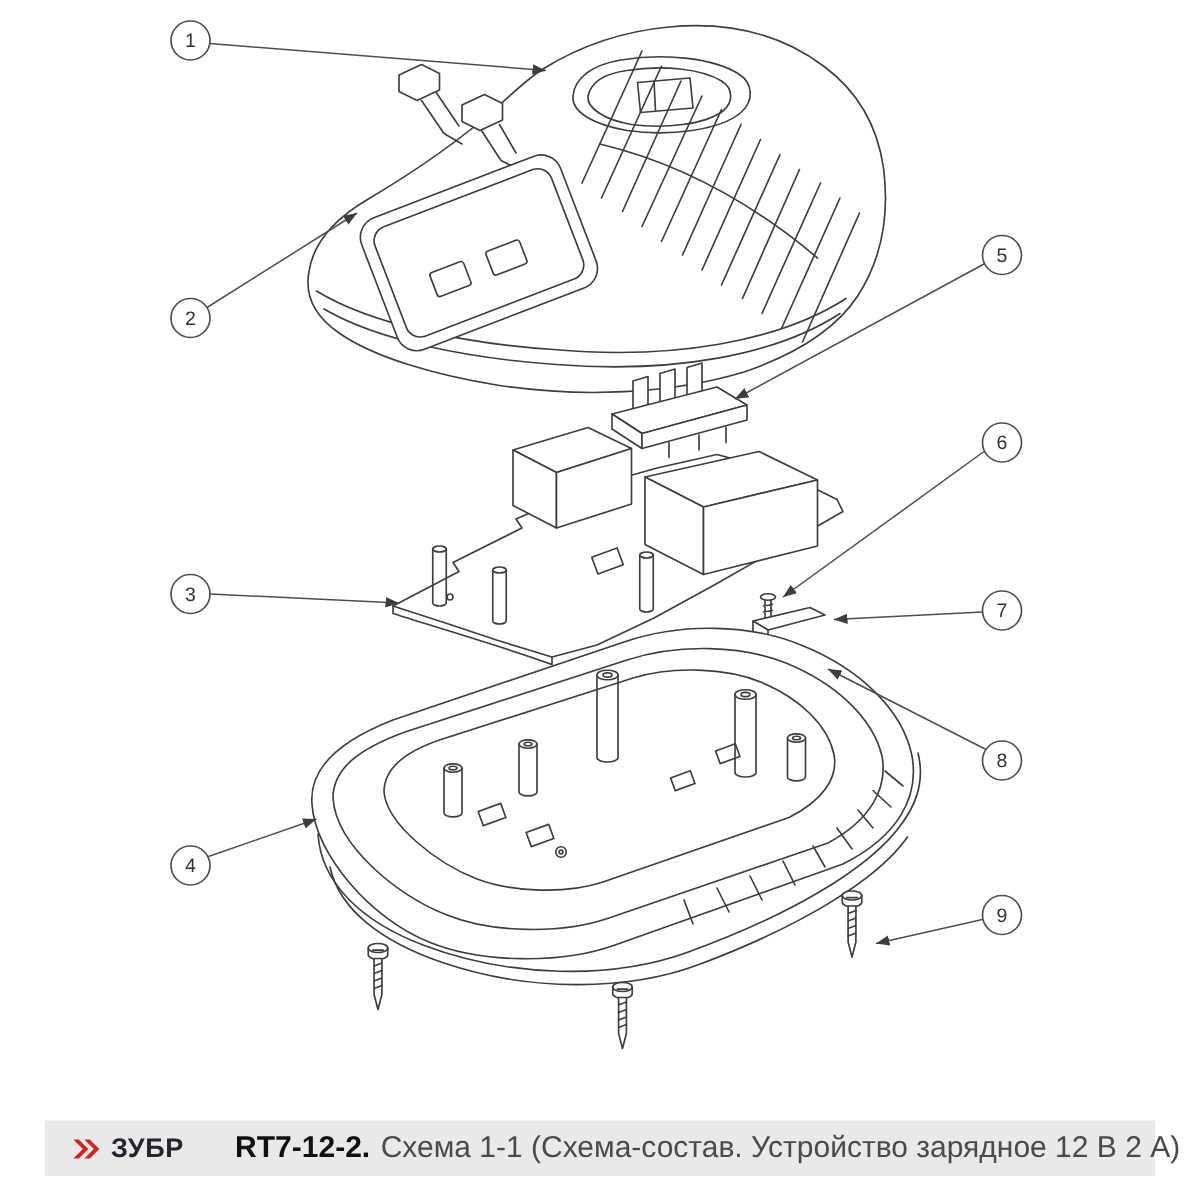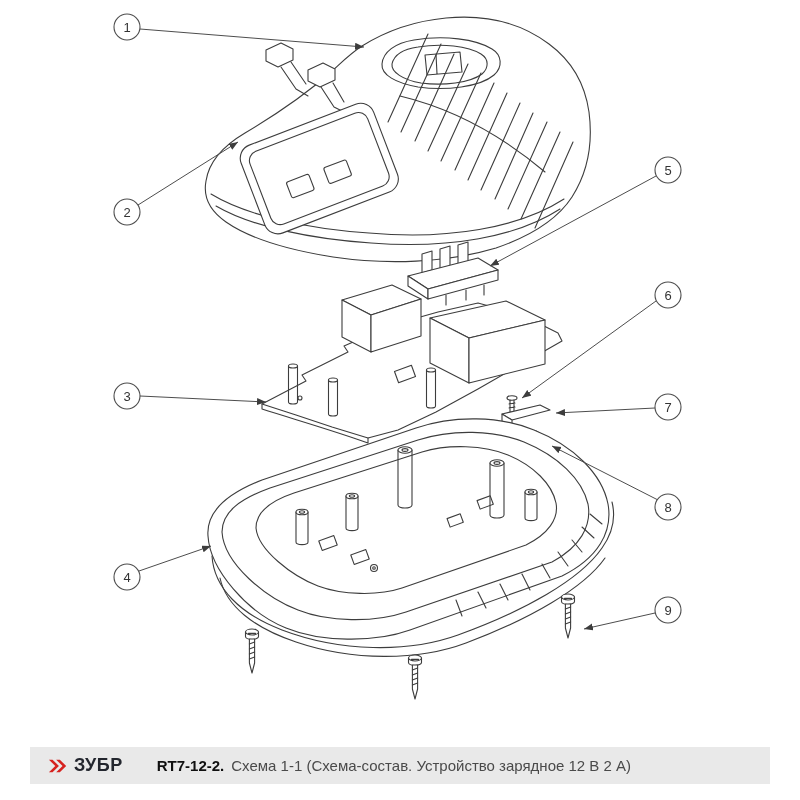--- a/index.html
+++ b/index.html
@@ -13,21 +13,21 @@
   .callout-line{stroke:#4d4d4d;stroke-width:1;fill:none;}
   .callout-circle{fill:#ffffff;stroke:#4d4d4d;stroke-width:1.1;}
   .callout-text{font-size:13px;fill:#333333;text-anchor:middle;font-family:"Liberation Sans", sans-serif;}
   .footer{
     position:absolute;left:30px;right:30px;top:747px;height:37px;
     background:#e9e9e9;display:flex;align-items:center;
     padding:0 12px;box-sizing:border-box;
   }
   .logo{display:flex;align-items:center;gap:6px;padding:0 6px;justify-content:center;}
   .logo-text{font-weight:bold;font-size:18px;color:#23262e;letter-spacing:0.5px;}
-  .caption{margin-left:28px;font-size:15px;color:#4a4a4a;white-space:nowrap;}
+  .caption{margin-left:28px;font-size:20px;color:#4a4a4a;white-space:nowrap;}
   .model{font-weight:bold;color:#101010;margin-right:7px;}
 </style>
 </head>
 <body>
 
 <svg class="diagram" width="800" height="742" viewBox="0 0 800 742">
   <defs>
     <marker id="arrow" markerWidth="10" markerHeight="8" refX="9" refY="3.5" orient="auto" markerUnits="userSpaceOnUse">
       <path d="M0,0 L9,3.5 L0,7 Z" fill="#3d3d3d"></path>
     </marker>

